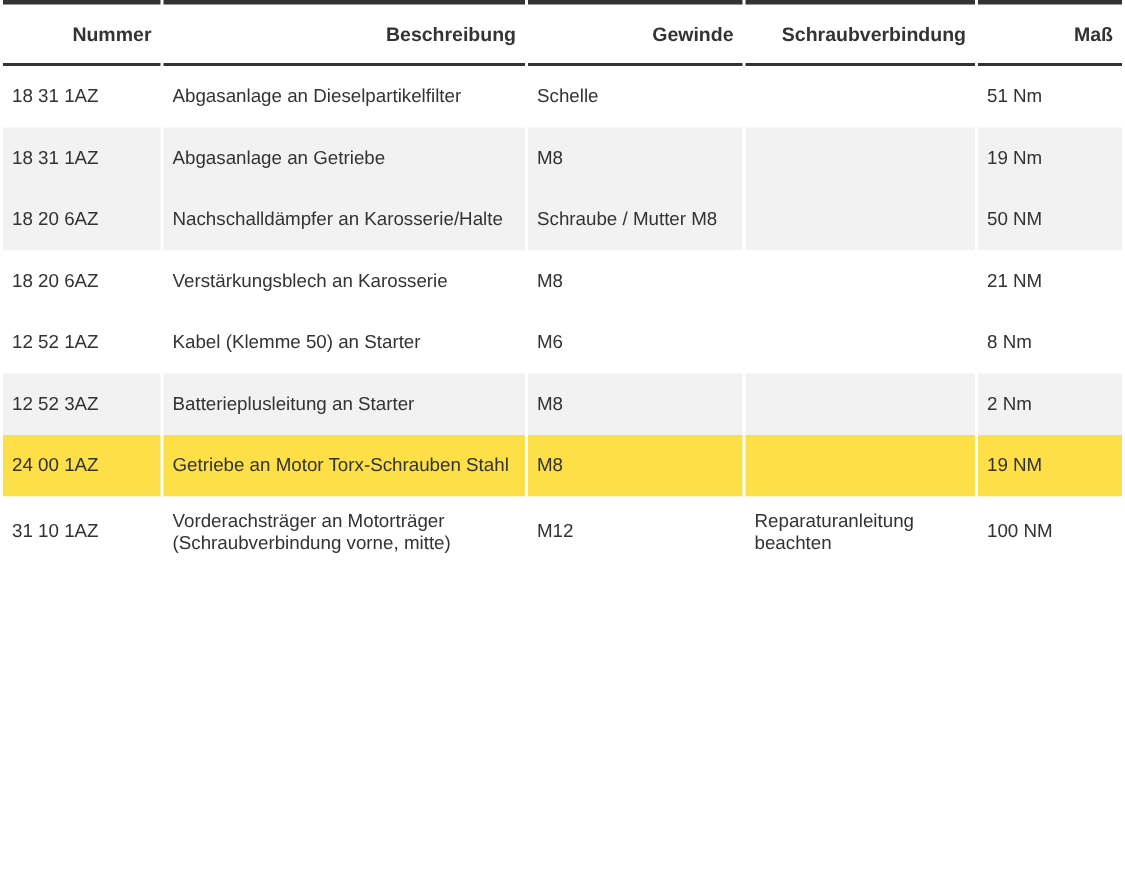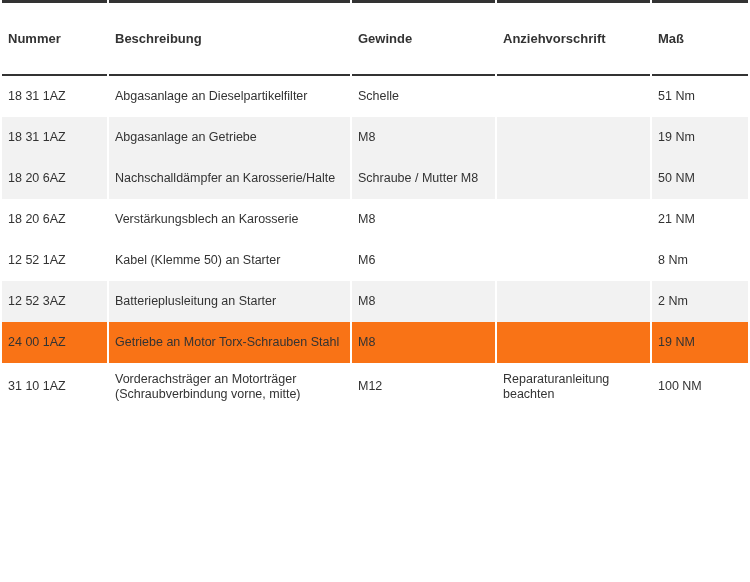--- a/index.html
+++ b/index.html
@@ -16,62 +16,62 @@
   table.spec-table {
     width: 750px;
     table-layout: fixed;
     border-collapse: separate;
     border-spacing: 2px 0;
   }
   table.spec-table th {
     border-top: 3px solid #333333;
     border-bottom: 2px solid #333333;
     height: 39px;
-    padding: 16px 6px;
+    padding: 0 6px;
     font-size: 13px;
     font-weight: bold;
     color: #333333;
-    text-align: left;
+    text-align: right;
     vertical-align: middle;
     white-space: pre;
     overflow: hidden;
   }
   table.spec-table td {
     padding: 0 6px;
     font-size: 12.5px;
     line-height: 15px;
     color: #333333;
     text-align: left;
     vertical-align: middle;
     white-space: pre;
     overflow: hidden;
     background: #ffffff;
   }
   tr.data-row { height: 41px; }
   tr.data-row.tall { height: 47px; }
   tr.data-row.alt td { background: #f2f2f2; }
-  tr.data-row.hl td { background: #f97316; }
+  tr.data-row.hl td { background: #fde047; }
 </style>
 </head>
 <body>
 
 <table class="spec-table">
   <colgroup>
     <col style="width:105px">
     <col style="width:241px">
     <col style="width:143px">
     <col style="width:153px">
     <col style="width:96px">
   </colgroup>
   <thead>
     <tr>
         <th>Nummer</th>
         <th>Beschreibung</th>
         <th>Gewinde</th>
-        <th>Anziehvorschrift</th>
+        <th>Schraubverbindung</th>
         <th>Maß</th>
       </tr>
   </thead>
   <tbody>
       <tr class="data-row">
         <td>18 31 1AZ</td>
         <td>Abgasanlage an Dieselpartikelfilter</td>
         <td>Schelle</td>
         <td></td>
         <td>51 Nm</td>

